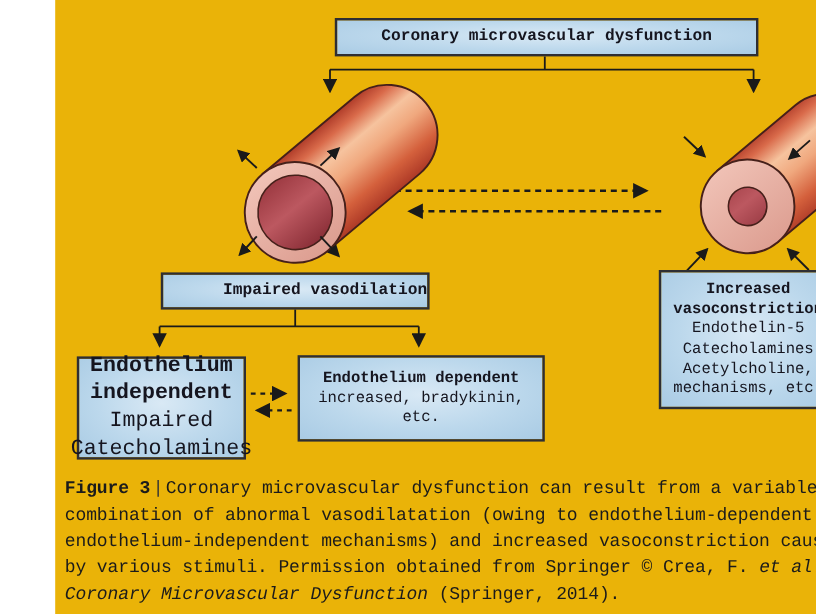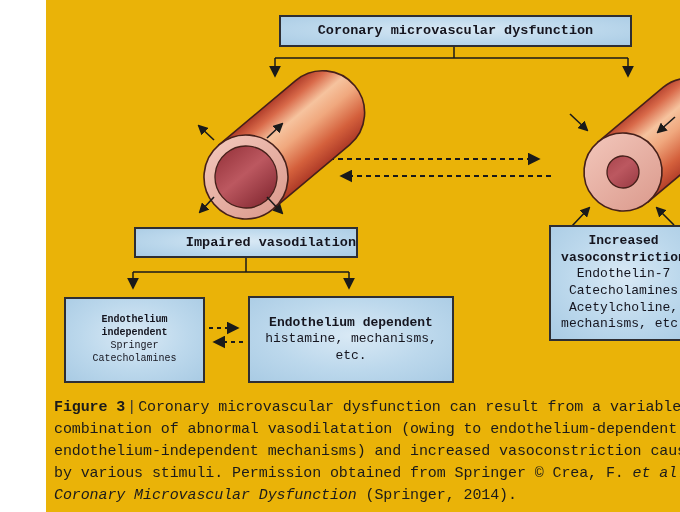--- a/index.html
+++ b/index.html
@@ -12,22 +12,22 @@
     position:absolute;box-sizing:border-box;
     background:radial-gradient(ellipse at 50% 45%, #d9e9f5 0%, #bcd8ec 55%, #a9cbe4 100%);
     border:2px solid #2e2e33;
     color:#15151f;
     display:flex;flex-direction:column;align-items:center;justify-content:center;
     text-align:center;line-height:1.28;
   }
   .box .title{font-weight:bold;}
   .box-top{left:233px;top:15px;width:353px;height:32px;font-size:13.5px;font-weight:bold;}
   .box-impaired{left:88px;top:227px;width:224px;height:31px;font-size:13.5px;font-weight:bold;align-items:flex-end;}
-  .box-endo-indep{left:18px;top:297px;width:141px;height:86px;font-size:10px;padding:3px 5px;}
-  .box-endo-dep{left:202px;top:296px;width:206px;height:87px;font-size:13px;padding:3px 5px;}
+  .box-endo-indep{left:18px;top:297px;width:141px;height:86px;font-size:18px;padding:3px 5px;}
+  .box-endo-dep{left:202px;top:296px;width:206px;height:72px;font-size:13px;padding:3px 5px;}
   .box-increased{left:503px;top:225px;width:149px;height:116px;font-size:13px;padding:4px 5px;}
   .caption{
     position:absolute;left:8px;top:397px;width:666px;margin:0;
     font-size:15px;line-height:22px;color:#1b1b1b;letter-spacing:-0.1px;
   }
   .caption .pipe{font-weight:300;padding:0 2px;color:#333;}
   .caption em{font-style:italic;text-align:right;}
   .caption strong{font-weight:bold;}
 </style>
 </head>
@@ -112,32 +112,32 @@
   <div class="box box-top">
     <span>Coronary microvascular dysfunction</span>
   </div>
 
   <div class="box box-impaired">
     <span>Impaired vasodilation</span>
   </div>
 
   <div class="box box-endo-indep">
     <span class="title">Endothelium independent</span>
-    <span>Springer</span>
+    <span>Impaired</span>
     <span>Catecholamines</span>
   </div>
 
   <div class="box box-endo-dep">
     <span class="title">Endothelium dependent</span>
-    <span>histamine, mechanisms, etc.</span>
+    <span>increased, bradykinin, etc.</span>
   </div>
 
   <div class="box box-increased">
     <span class="title">Increased vasoconstriction</span>
-    <span>Endothelin-7</span>
+    <span>Endothelin-5</span>
     <span>Catecholamines</span>
     <span>Acetylcholine,</span>
     <span>mechanisms, etc.</span>
   </div>
 
   <p class="caption"><strong>Figure 3</strong><span class="pipe">|</span><span>Coronary microvascular dysfunction can result from a variable combination of abnormal vasodilatation (owing to endothelium-dependent and endothelium-independent mechanisms) and increased vasoconstriction caused by various stimuli. Permission obtained from Springer © Crea, F.</span> <em>et al.</em> <em>Coronary Microvascular Dysfunction</em> <span>(Springer, 2014).</span></p>
 
 </div>
 
 </body></html>

